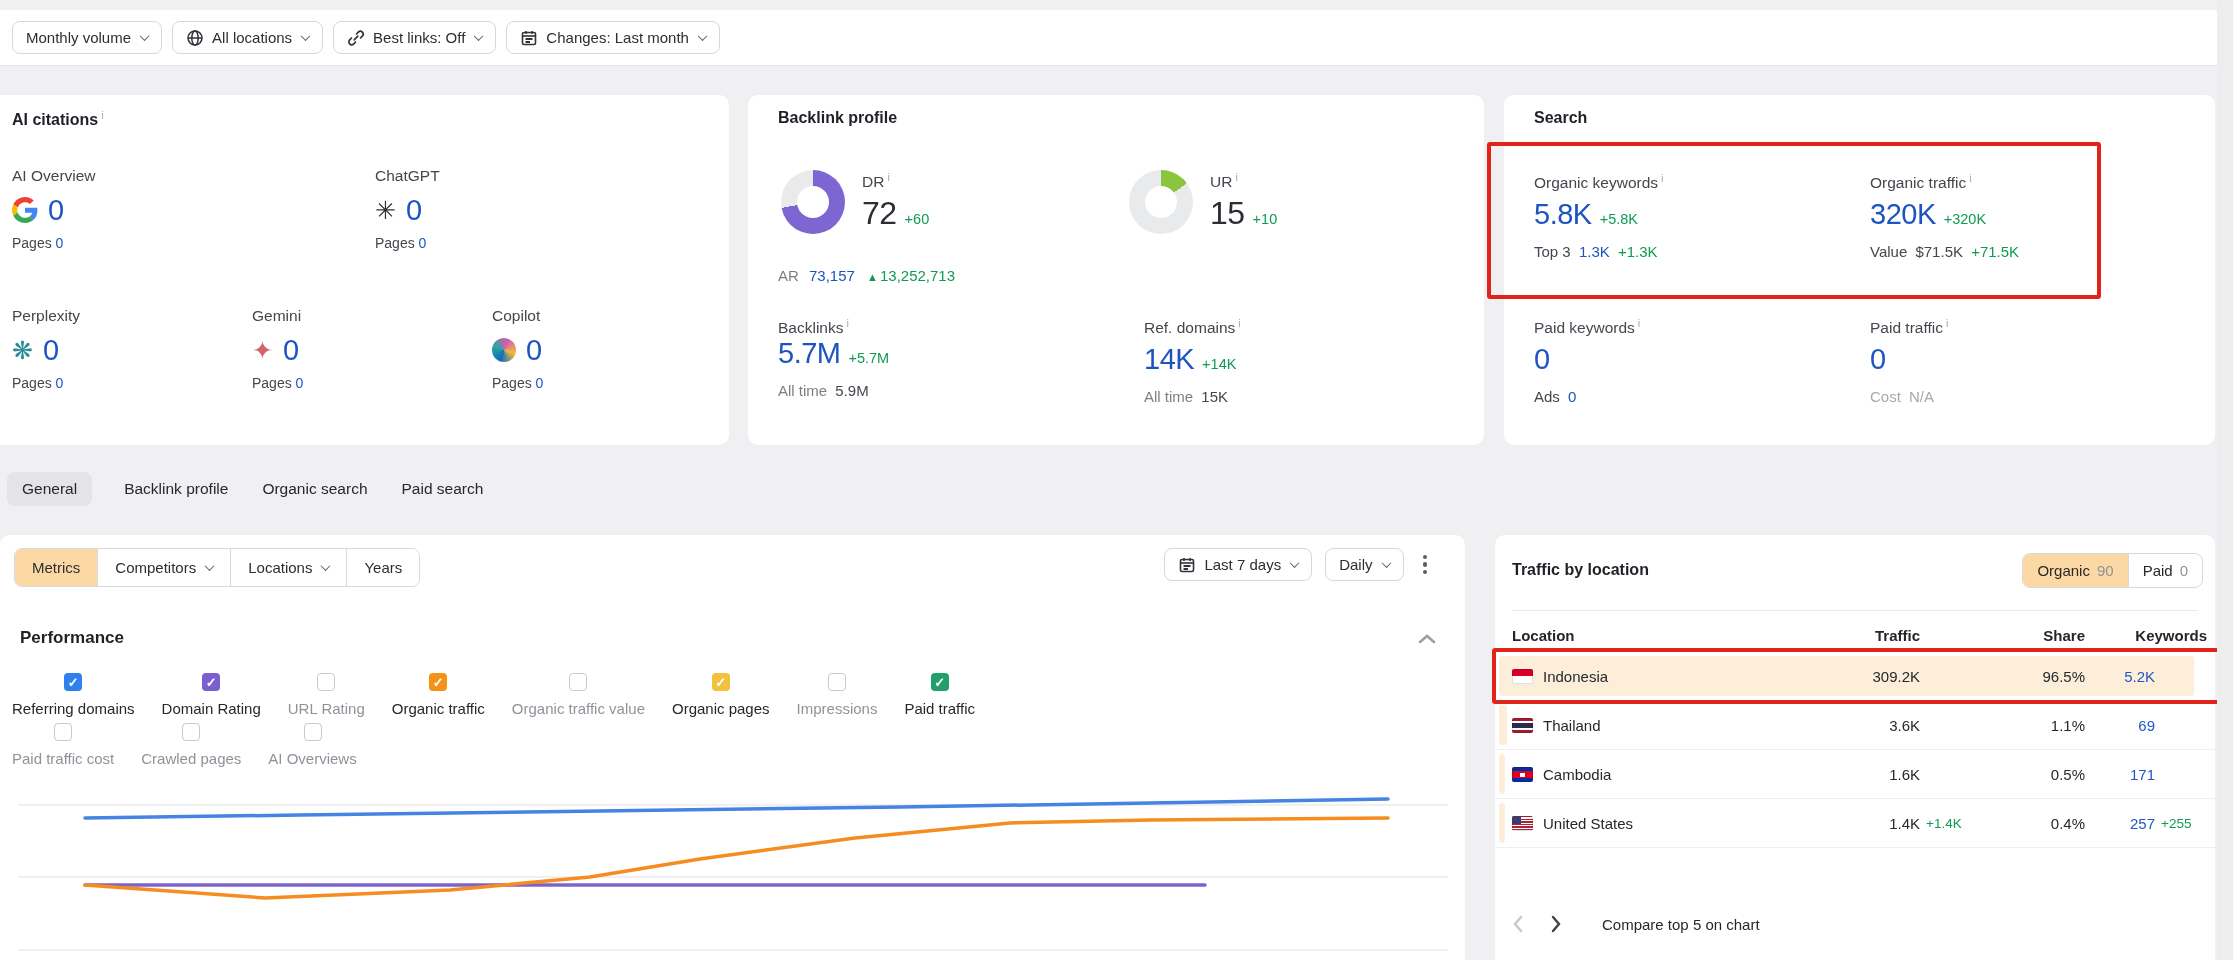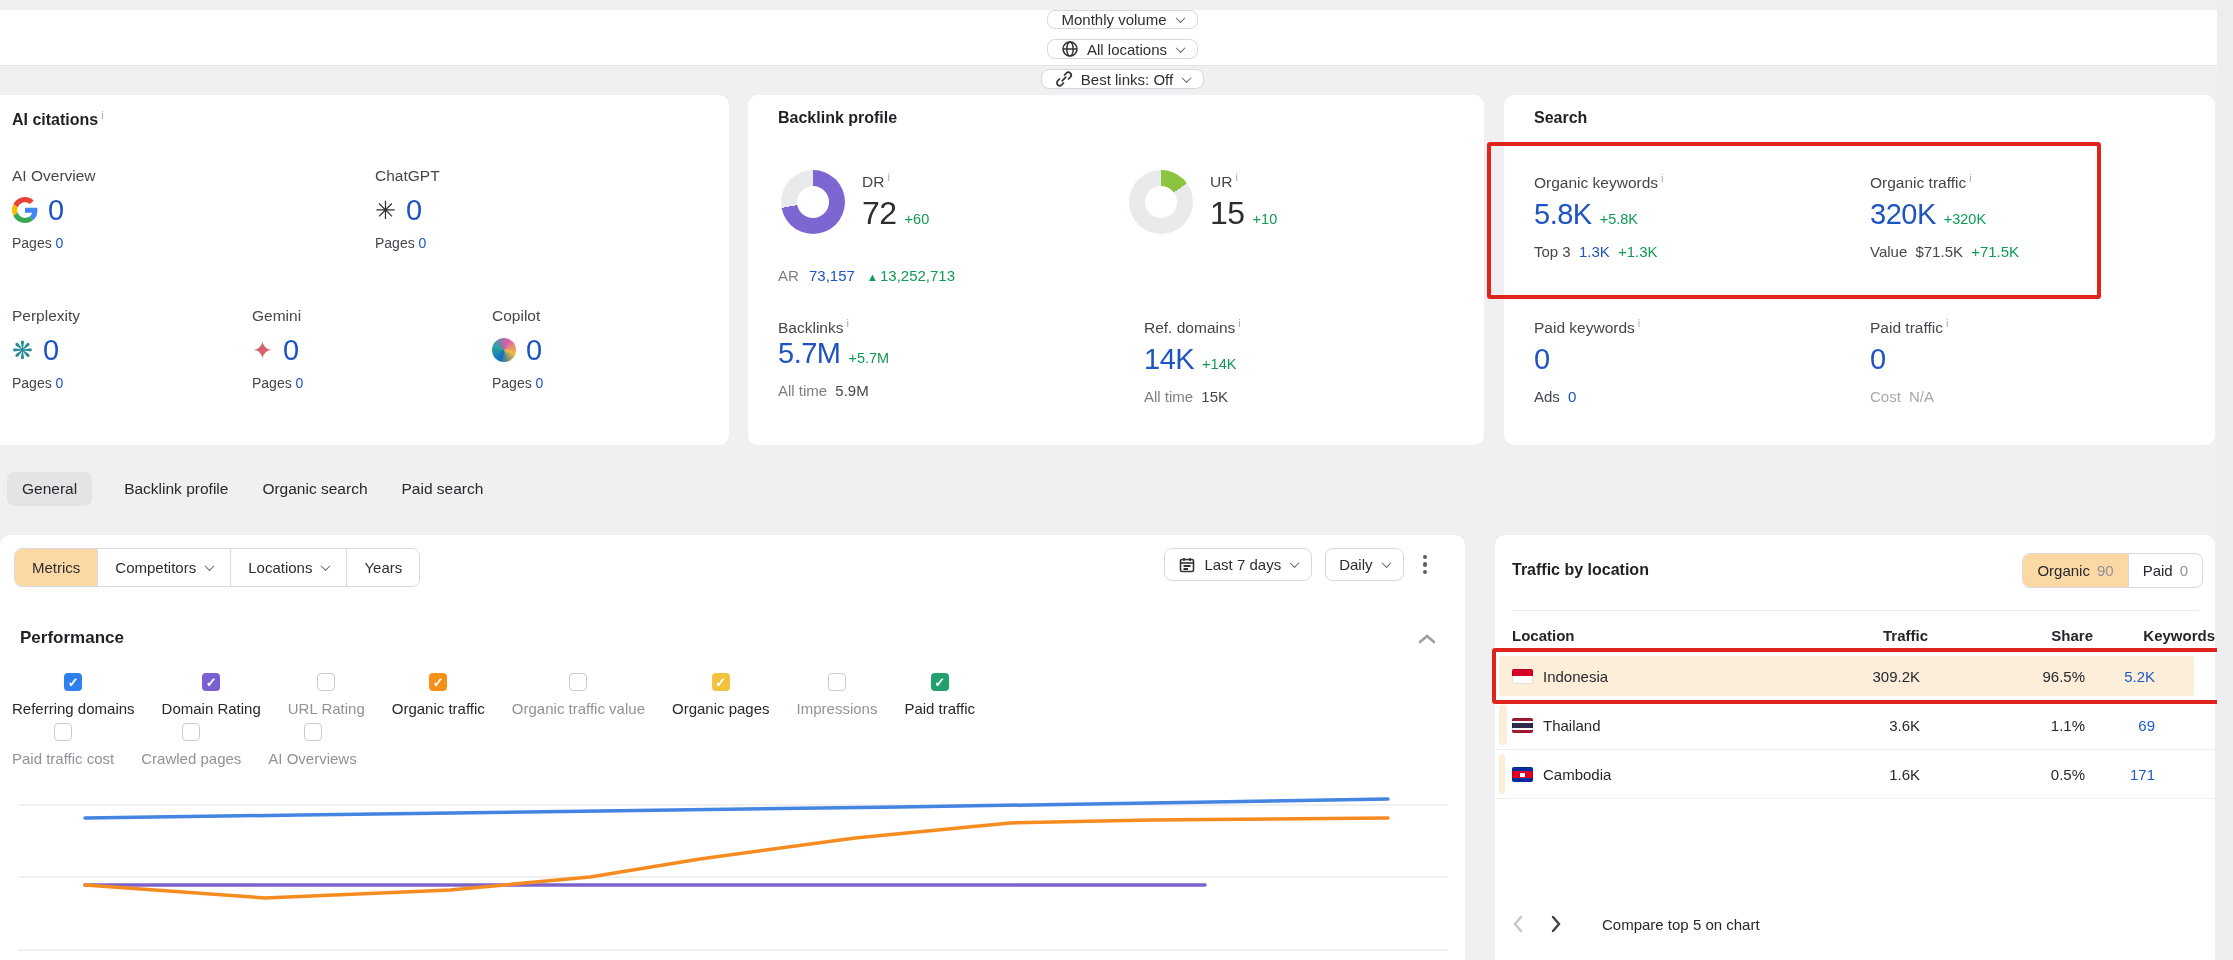--- a/index.html
+++ b/index.html
@@ -2,21 +2,21 @@
 <html><head>
 <meta charset="utf-8">
 <style>
   html,body{margin:0;padding:0;background:#f0f0f2;}
   *{box-sizing:border-box;}
   #root{position:relative;width:2233px;height:960px;overflow:hidden;
         font-family:"Liberation Sans", sans-serif;color:#26282d;background:#f0f0f2;}
 
   
   .toolbar{position:absolute;left:0;top:10px;width:2233px;height:56px;background:#fff;
-           border-bottom:1px solid #e4e4e6;display:flex;align-items:center;padding-left:12px;gap:10px;flex-direction:column;}
+           border-bottom:1px solid #e4e4e6;display:flex;align-items:center;padding-left:12px;gap:10px;}
   .tbtn{height:33px;display:inline-flex;align-items:center;gap:8px;padding:0 13px;
         border:1px solid #d7d8db;border-radius:8px;background:#fff;font-size:15px;color:#2b2e33;cursor:pointer;}
   .chev{width:7px;height:7px;border-right:1.6px solid #5f6368;border-bottom:1.6px solid #5f6368;
         transform:rotate(45deg) translate(-1px,-1px);margin-left:2px;flex:0 0 auto;}
   .icon-svg{flex:0 0 auto;display:block;}
 
   
   .card{position:absolute;background:#fff;border-radius:10px;}
   #card-ai{left:0;top:95px;width:729px;height:350px;border-top-left-radius:0;border-bottom-left-radius:0;}
   #card-backlink{left:748px;top:95px;width:736px;height:350px;}
@@ -79,21 +79,21 @@
   .tl-title{position:absolute;left:17px;top:26px;font-size:16px;font-weight:700;color:#1e2126;}
   .toggle{position:absolute;right:12px;top:18px;display:flex;height:35px;border:1px solid #d8d9dc;
           border-radius:8px;overflow:hidden;background:#fff;}
   .tseg{display:flex;align-items:center;gap:7px;padding:0 14px;font-size:15px;color:#26282d;
         cursor:pointer;border-right:1px solid #d8d9dc;}
   .tseg:last-child{border-right:none;}
   .tseg.sel{background:#fcd9a4;}
   .tseg .cnt{color:#8f9399;}
   .tl-divider{position:absolute;left:17px;right:17px;top:75px;height:1px;background:#e8e9ea;}
   .tl-grid{display:grid;grid-template-columns:1fr 90px 70px 95px 70px 52px;align-items:center;}
-  .tl-head{position:absolute;left:17px;right:0;top:83px;height:34px;font-size:15px;font-weight:700;color:#24262b;}
+  .tl-head{position:absolute;left:17px;right:8px;top:83px;height:34px;font-size:15px;font-weight:700;color:#24262b;}
   .tl-head .r{text-align:right;}
   .tl-head .span2{grid-column:5 / 7;text-align:right;}
   .tl-rows{position:absolute;left:0;right:0;top:117px;}
   .tl-row{position:relative;height:49px;border-bottom:1px solid #efeff1;}
   .sharebar{position:absolute;left:4px;top:4px;bottom:4px;background:#fdeeda;border-radius:3px;min-width:6px;z-index:0;}
   .tl-cells{position:absolute;left:17px;right:8px;top:0;bottom:0;z-index:1;font-size:15px;}
   .tl-cells .r{text-align:right;}
   .tl-cells .l{text-align:left;padding-left:6px;}
   .loc{display:flex;align-items:center;gap:10px;}
   .flag{width:21px;height:15px;border-radius:2px;box-shadow:inset 0 0 0 1px rgba(0,0,0,.12);
@@ -455,20 +455,34 @@
               <span>Cambodia</span>
             </div>
           <div class="r">1.6K</div>
           <div class="l sm-delta"></div>
           <div class="r">0.5%</div>
           <div class="r kwlink">171</div>
           <div class="l sm-delta"></div>
         </div>
       </div>
 
+      <div class="tl-row">
+        <div class="sharebar" style="width: 0.4%;"></div>
+        <div class="tl-cells tl-grid" style="height:49px;">
+          <div class="loc">
+              <span class="flag" data-flag="us"></span>
+              <span>United States</span>
+            </div>
+          <div class="r">1.4K</div>
+          <div class="l sm-delta">+1.4K</div>
+          <div class="r">0.4%</div>
+          <div class="r kwlink">257</div>
+          <div class="l sm-delta">+255</div>
+        </div>
+      </div>
 
     </div>
 
     <div class="tl-pager">
       <svg class="pg-arrow" width="12" height="18" viewBox="0 0 12 18" fill="none" stroke="#c4c7cb" stroke-width="2.4" stroke-linecap="round">
           <polyline points="9,2 3,9 9,16"></polyline>
         </svg>
       <svg class="pg-arrow" width="12" height="18" viewBox="0 0 12 18" fill="none" stroke="#3f4347" stroke-width="2.4" stroke-linecap="round">
           <polyline points="3,2 9,9 3,16"></polyline>
         </svg>

